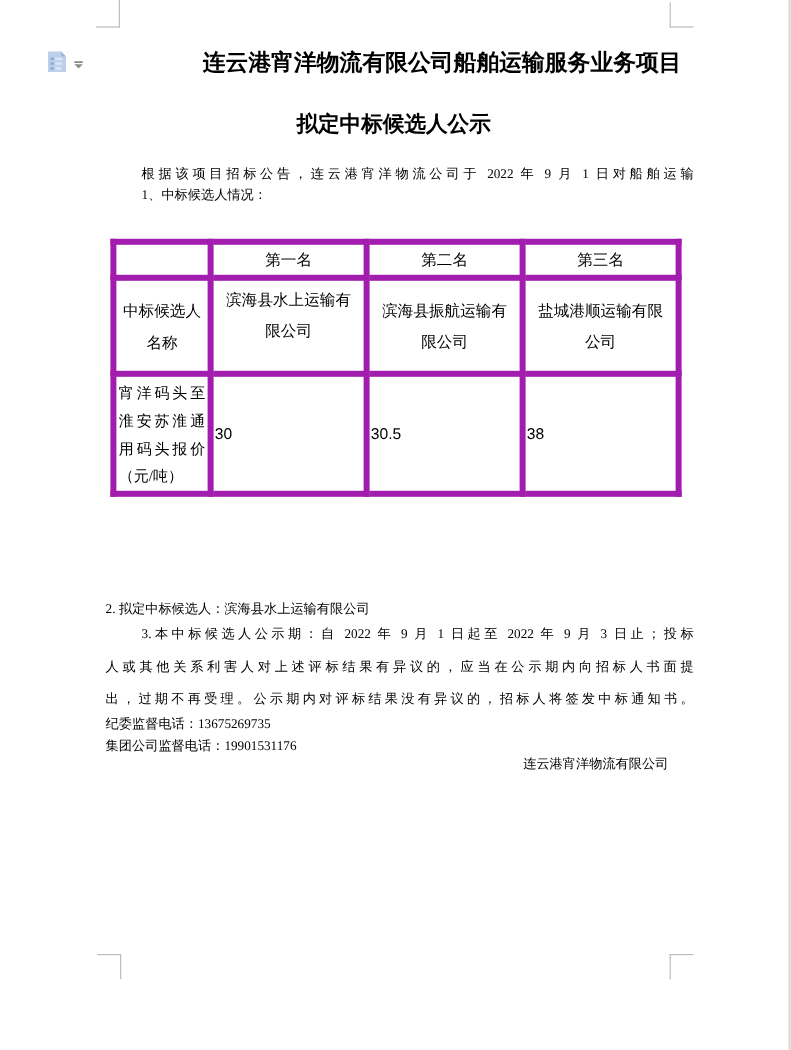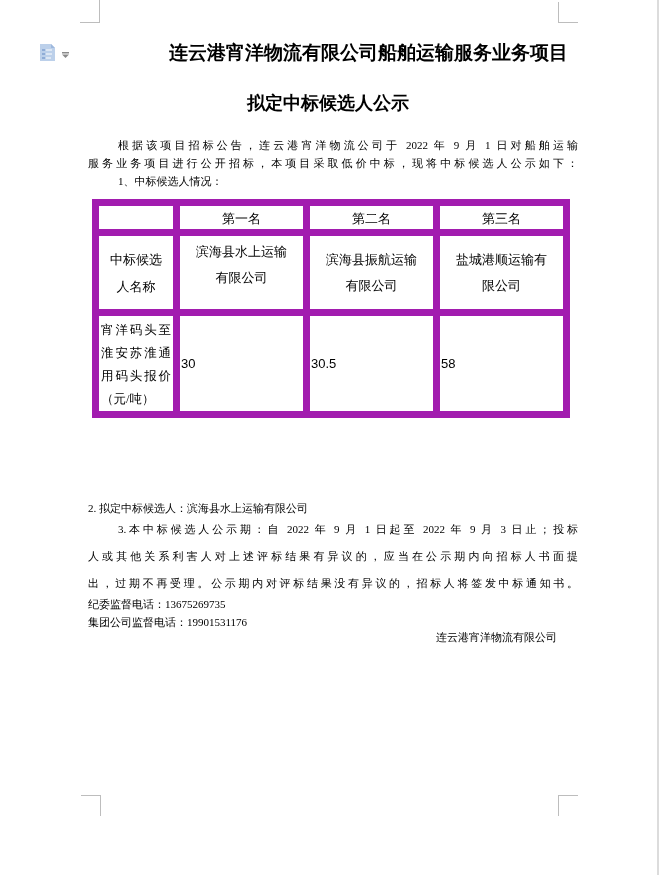--- a/index.html
+++ b/index.html
@@ -25,21 +25,21 @@
   .jline{text-align:justify;text-align-last:justify;}
   .indent{text-indent:30px;}
   .intro{top:136px;line-height:18px;}
   .sec2{top:498px;line-height:21px;}
   .sec3{top:516px;line-height:27px;}
   .phones{top:595px;line-height:18px;}
   .signature{top:629px;width:469px;line-height:17px;text-align:right;}
   
   table.bids{position:absolute;left:92px;top:199px;border-collapse:collapse;table-layout:fixed;
     font-family:"Liberation Serif","DejaVu Serif",serif;font-size:13px;color:#000;}
-  table.bids td{border:7px solid #a21caf;overflow:hidden;}
+  table.bids td{border:5px solid #a21caf;overflow:hidden;}
   tr.hdr{height:30px;}
   tr.names{height:80px;margin-left:28px;}
   tr.price{height:92px;}
   td.hcell{text-align:center;vertical-align:top;padding-top:4px;}
   td.labelc{text-align:center;vertical-align:middle;line-height:27px;padding:0 5px;}
   td.comp{text-align:center;vertical-align:middle;line-height:26px;padding:0 10px;}
   td.comp-top{vertical-align:top;padding-top:3px;}
   td.plabel{text-align:justify;vertical-align:top;padding:3px 2px 0 2px;line-height:23px;font-size:12.5px;}
   td.val{text-align:left;vertical-align:middle;font-family:"Liberation Sans","DejaVu Sans",sans-serif;font-size:13px;}
 </style>
@@ -72,21 +72,20 @@
       <polygon points="1,3.5 8,3.5 4.5,7" fill="#8a8a8a"></polygon>
     </svg>
   </span>
 </div>
 
 <div class="doc-titles t1">连云港宵洋物流有限公司船舶运输服务业务项目</div>
 <div class="doc-titles t2">拟定中标候选人公示</div>
 
 <div class="para intro">
   <div class="jline indent">根据该项目招标公告，连云港宵洋物流公司于 2022 年 9 月 1 日对船舶运输</div>
-  <div class="jline">服务业务项目进行公开招标，本项目采取低价中标，现将中标候选人公示如下：</div>
   <div class="indent">1、中标候选人情况：</div>
 </div>
 
 <table class="bids">
   <colgroup>
       <col style="width:81px">
       <col style="width:130px">
       <col style="width:130px">
       <col style="width:130px">
     </colgroup>
@@ -100,21 +99,21 @@
   <tr class="names">
     <td class="labelc">中标候选人名称</td>
     <td class="comp comp-top">滨海县水上运输有限公司</td>
     <td class="comp">滨海县振航运输有限公司</td>
     <td class="comp">盐城港顺运输有限公司</td>
   </tr>
   <tr class="price">
     <td class="plabel">宵洋码头至淮安苏淮通用码头报价（元/吨）</td>
     <td class="val">30</td>
     <td class="val">30.5</td>
-    <td class="val">58</td>
+    <td class="val">38</td>
   </tr>
 </tbody>
   </table>
 
 <div class="para sec2">2. 拟定中标候选人：滨海县水上运输有限公司</div>
 
 <div class="para sec3">
   <div class="jline indent">3.本中标候选人公示期：自 2022 年 9 月 1 日起至 2022 年 9 月 3 日止；投标</div>
   <div class="jline">人或其他关系利害人对上述评标结果有异议的，应当在公示期内向招标人书面提</div>
   <div class="jline">出，过期不再受理。公示期内对评标结果没有异议的，招标人将签发中标通知书。</div>

